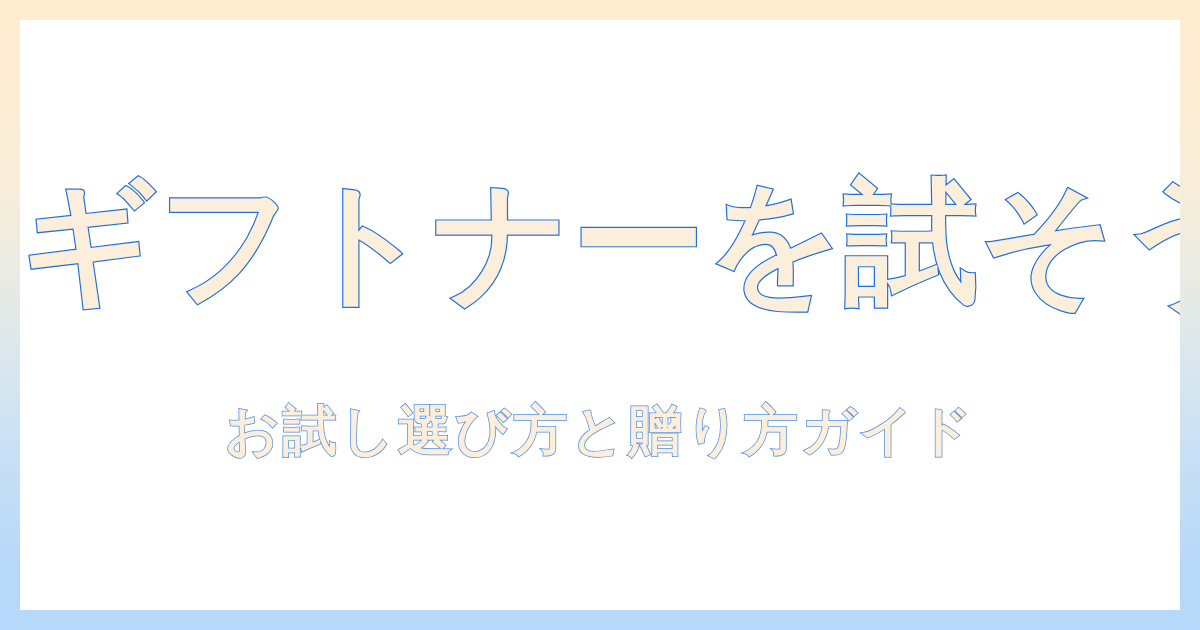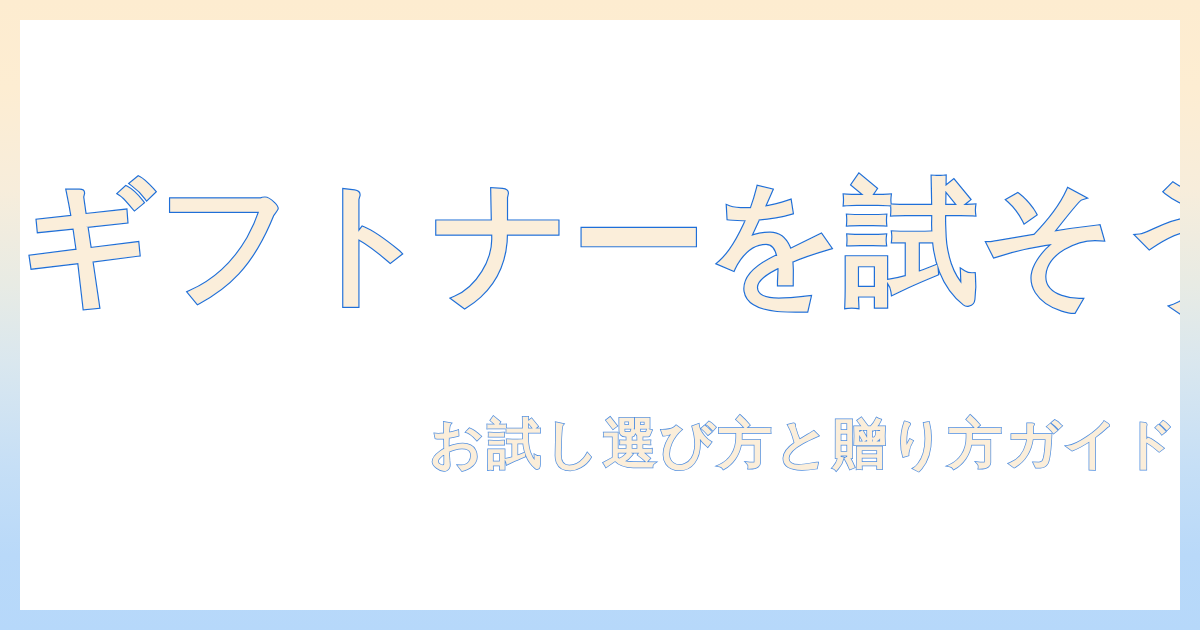--- a/index.html
+++ b/index.html
@@ -73,23 +73,23 @@
     white-space: nowrap;
     color: #fbeeda;
     -webkit-text-stroke: 2.4px #1f6fd8;
     paint-order: stroke fill;
     text-rendering: geometricPrecision;
   }
 
   #subline-wrap {
     position: absolute;
     left: 0;
-    top: 392px;
+    top: 379px;
     width: 1160px;
-    text-align: right;
+    text-align: center;
   }
 
   #subline {
     display: inline-block;
     margin: 0;
     font-family: "DejaVu Sans", "Liberation Sans", sans-serif;
     font-weight: 700;
     font-size: 54px;
     line-height: 1.2;
     letter-spacing: 0.055em;

